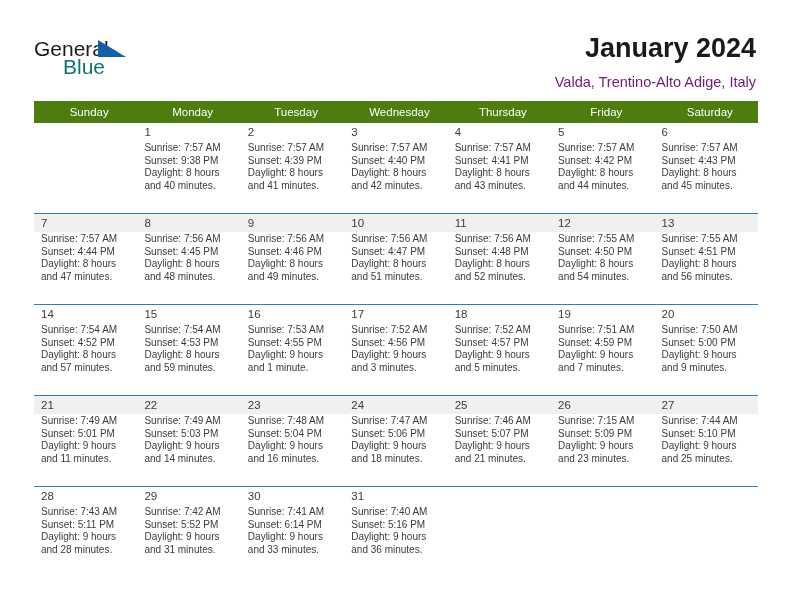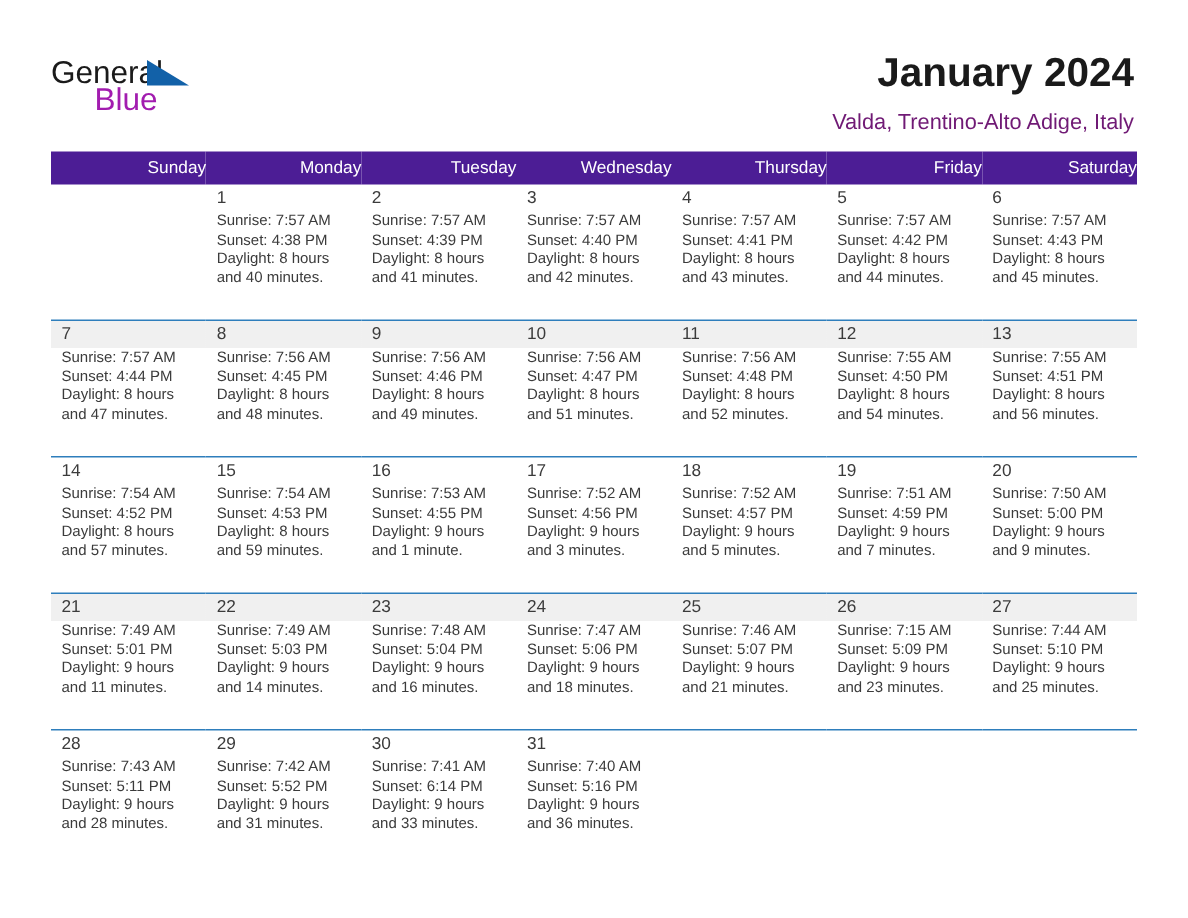--- a/index.html
+++ b/index.html
@@ -42,21 +42,21 @@
     font-size: 21px;
     color: #1a1a1a;
     letter-spacing: 0px;
     line-height: 21px;
   }
   .brand-blue {
     position: absolute;
     left: 29px;
     top: 18px;
     font-size: 21px;
-    color: #a21caf;
+    color: #0f766e;
     line-height: 21px;
   }
   .brand-flag {
     position: absolute;
     left: 64px;
     top: 2px;
     width: 30px;
     height: 20px;
   }
   .brand-flag svg { display: block; }
@@ -89,25 +89,25 @@
     left: 34px;
     top: 101px;
     width: 724px;
   }
   .cal-table {
     width: 724px;
     border-collapse: collapse;
     table-layout: fixed;
   }
   .cal-table th {
-    background: #4c1d95;
+    background: #4d7c0f;
     color: #ffffff;
     font-size: 11.5px;
     font-weight: normal;
-    text-align: right;
+    text-align: center;
     padding: 5px 0 5px 7px;
     height: 20px;
     box-sizing: border-box;
     vertical-align: middle;
   }
   .cal-table td {
     vertical-align: top;
     padding: 0;
     border-top: 1.3px solid #2e7ebc;
     height: 90px;
@@ -182,21 +182,21 @@
             <td class="empty">
               <div class="cell-inner">
                 <div class="daynum"></div>
               </div>
             </td>
             <td>
               <div class="cell-inner">
                 <div class="daynum">1</div>
                 <div class="details">
                   <div>Sunrise: 7:57 AM</div>
-                  <div>Sunset: 4:38 PM</div>
+                  <div>Sunset: 9:38 PM</div>
                   <div>Daylight: 8 hours</div>
                   <div>and 40 minutes.</div>
                 </div>
               </div>
             </td>
             <td>
               <div class="cell-inner">
                 <div class="daynum">2</div>
                 <div class="details">
                   <div>Sunrise: 7:57 AM</div>

